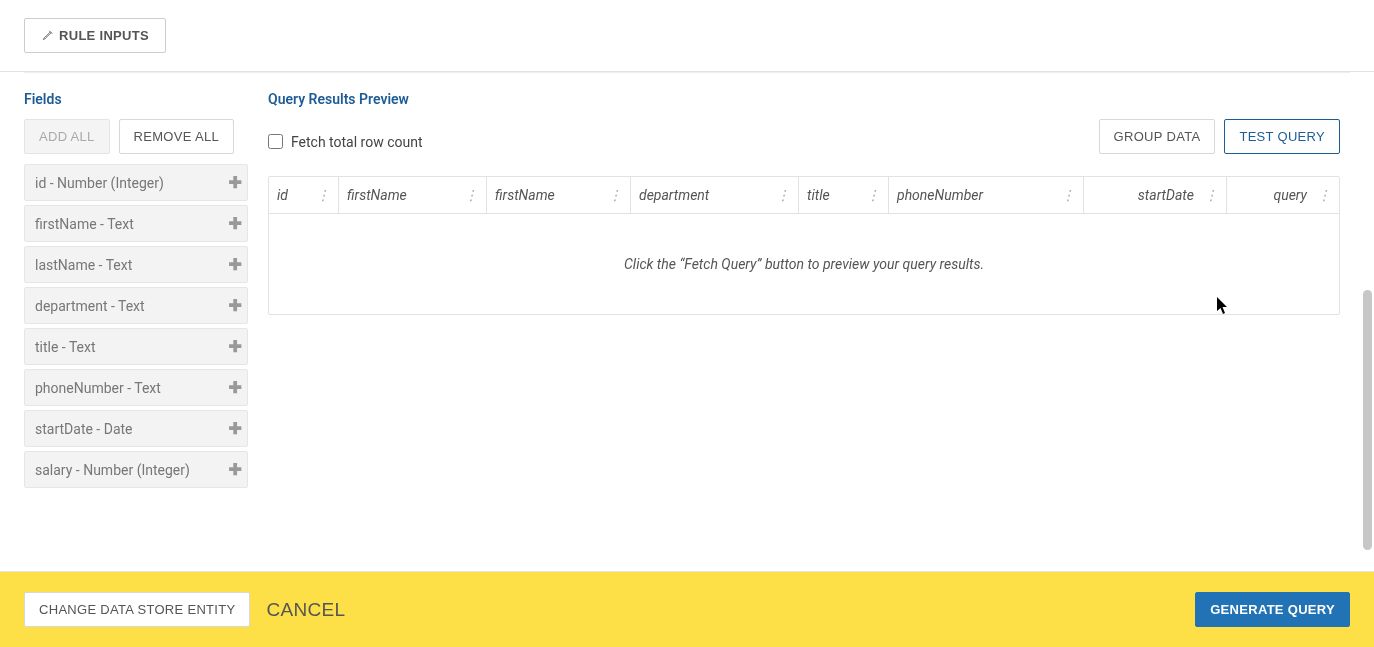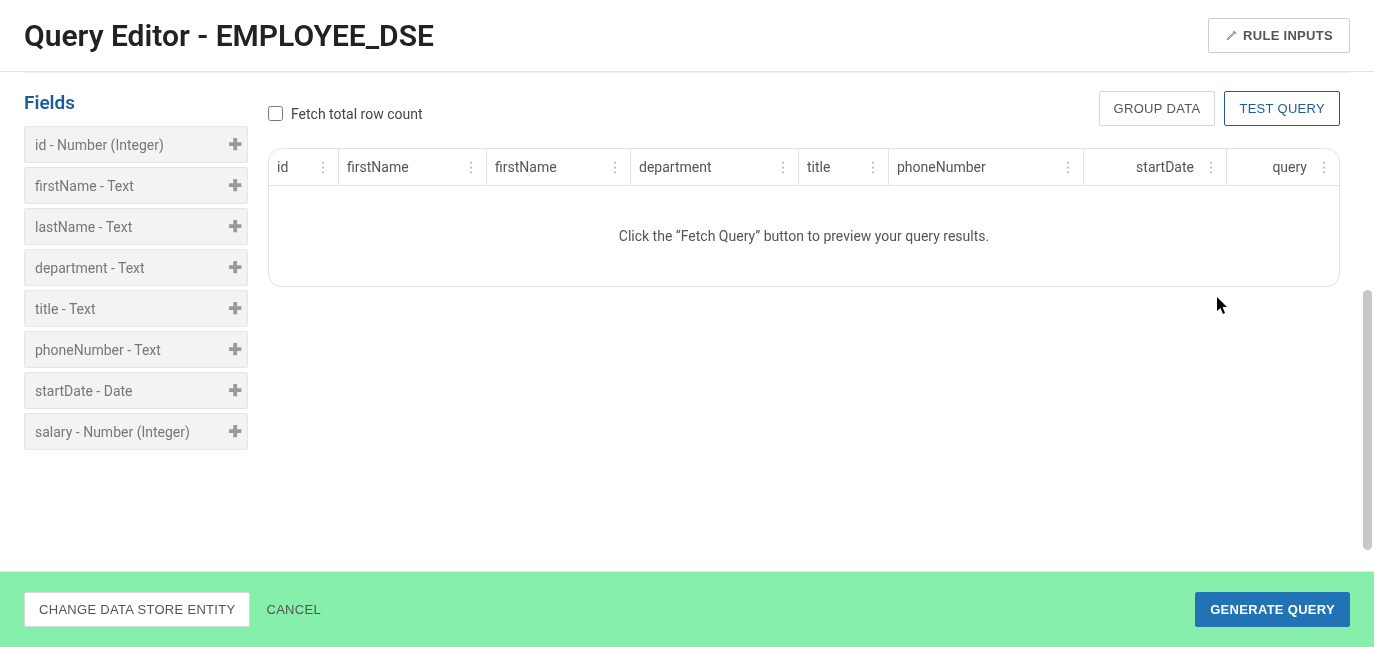--- a/index.html
+++ b/index.html
@@ -46,21 +46,21 @@
     .content {
       display: flex;
       padding: 0;
       height: 500px;
     }
     .sidebar {
       width: 263px;
       padding: 18px 0 0 24px;
     }
     .section-title {
-      font-size: 19px;
+      font-size: 14px;
       font-weight: 600;
       color: #1e5c96;
       margin-bottom: 12px;
     }
     .btn-row {
       display: flex;
       gap: 9px;
       margin-bottom: 10px;
     }
     .btn {
@@ -125,21 +125,22 @@
     .check-row input[type=checkbox]{
       width: 15px; height: 15px;
     }
     .btn-outline-primary {
       border: 1px solid #1e5c96;
       color: #1e5c96;
       background: #fff;
     }
     .table-wrap {
       border: 1px solid #e2e2e2;
-      border-radius: 14px;
+      border-radius: 2px;
+      font-style: italic;
     }
     .table-head {
       display: flex;
       border-bottom: 1px solid #e2e2e2;
     }
     .th {
       border-right: 1px solid #e2e2e2;
       padding: 10px 8px;
       font-size: 14px;
       color: #555;
@@ -165,34 +166,34 @@
       color: #555;
     }
     .footer {
       position: absolute;
       left: 0; right: 0; bottom: 0;
       border-top: 1px solid #e5e5e5;
       padding: 20px 24px;
       display: flex;
       justify-content: space-between;
       align-items: center;
-      background: #86efac;
+      background: #fde047;
     }
     .footer-left { display: flex; align-items: center; gap: 16px; }
     .btn-primary {
       background: #2173b5;
       color: #fff;
       border: 1px solid #2173b5;
       font-weight: 600;
     }
     .btn-link {
       border: none;
       background: none;
       color: #555;
-      font-size: 13px;
+      font-size: 19px;
       font-weight: 500;
       cursor: pointer;
       letter-spacing: 0.3px;
     }
     .divider-top {
       border-top: 1px solid #eee;
       margin: 0 24px;
     }
     .scrollbar-fake {
       position: absolute;
@@ -215,34 +216,37 @@
       left: 1216px;
       top: 296px;
       width: 14px; height: 20px;
       pointer-events: none;
     }
   </style>
 </head>
 <body>
 
 <div class="header">
-  <h1>Query Editor - EMPLOYEE_DSE</h1>
   <button class="rule-inputs-btn">
     <svg viewBox="0 0 16 16">
         <path d="M12.5 2.5l1 1L5 12l-2 .9.9-2 8.6-8.4zM11 1l4 4" stroke-width="1.2" fill="none"></path>
       </svg>
     <span>RULE INPUTS</span>
   </button>
 </div>
 
 <div class="divider-top"></div>
 
 <div class="content">
   <aside class="sidebar">
     <div class="section-title">Fields</div>
+    <div class="btn-row">
+      <button class="btn disabled">ADD ALL</button>
+      <button class="btn">REMOVE ALL</button>
+    </div>
     <div class="field-list" id="field-list">
         <div class="field-item">
           <span>id - Number (Integer)</span>
           <span class="plus">✚</span>
         </div>
         <div class="field-item">
           <span>firstName - Text</span>
           <span class="plus">✚</span>
         </div>
         <div class="field-item">
@@ -266,20 +270,21 @@
           <span class="plus">✚</span>
         </div>
         <div class="field-item">
           <span>salary - Number (Integer)</span>
           <span class="plus">✚</span>
         </div>
       </div>
   </aside>
 
   <main class="main">
+    <div class="section-title">Query Results Preview</div>
     <div class="main-head">
       <label class="check-row">
         <input type="checkbox" style="">
         <span>Fetch total row count</span>
       </label>
       <div class="btn-row">
         <button class="btn">GROUP DATA</button>
         <button class="btn btn-outline-primary">TEST QUERY</button>
       </div>
     </div>

